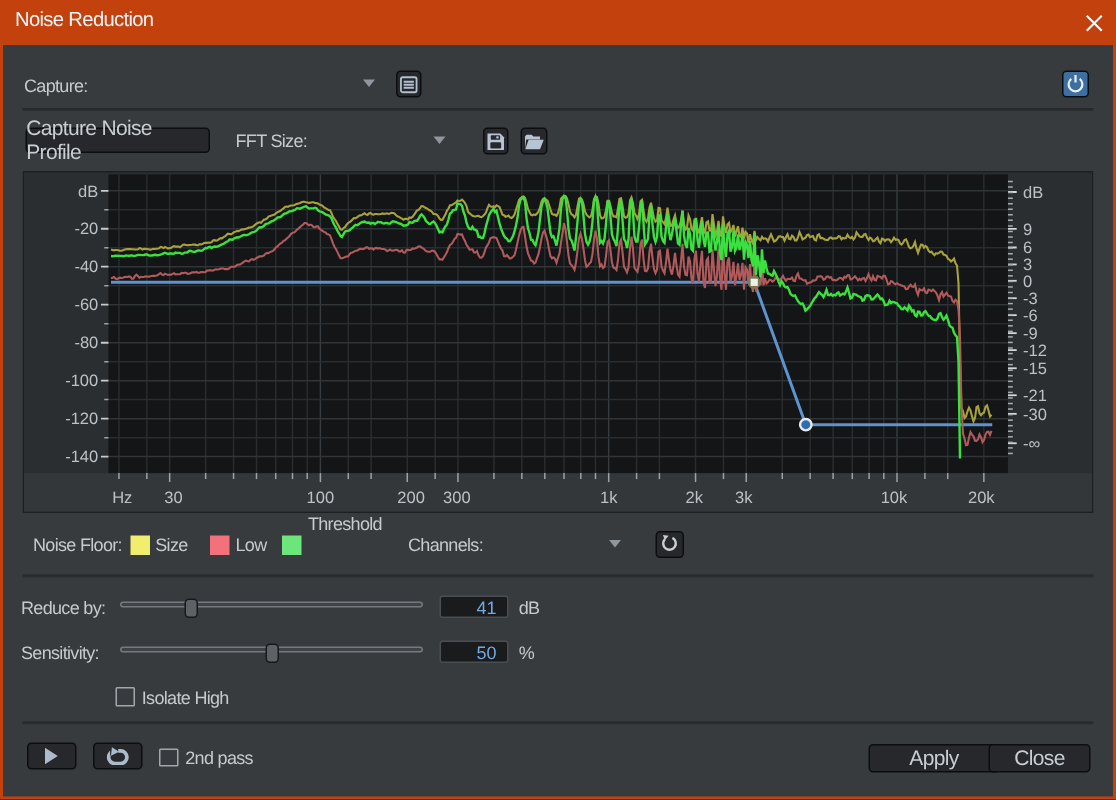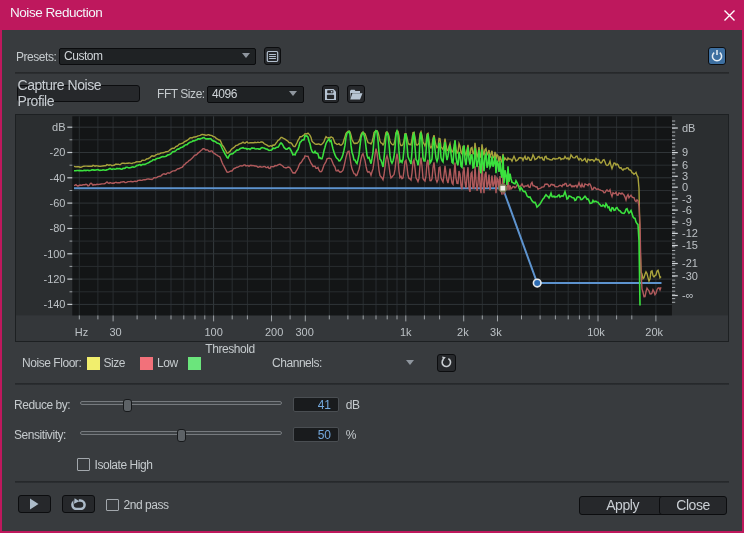--- a/index.html
+++ b/index.html
@@ -1,51 +1,49 @@
 <!DOCTYPE html>
 <html><head><meta charset="utf-8"><title>Noise Reduction</title><style>
 *{margin:0;padding:0;box-sizing:border-box}
 html,body{width:744px;height:533px;background:#222;font-family:"Liberation Sans",sans-serif;}
-#win{position:relative;width:744px;height:533px;background:#be185d;overflow:hidden}
+#win{position:relative;width:744px;height:533px;background:#c2410c;overflow:hidden}
 #body{position:absolute;left:2px;top:30px;width:740px;height:501px;background:#383b3e}
 .lbl{position:absolute;font-size:12px;letter-spacing:-0.45px;color:#c5cacd;white-space:nowrap;line-height:16px}
 .sel{position:absolute;background:#1f2224;border:1px solid #0b0c0e;border-radius:2px;color:#cfd4d8;font-size:12px;letter-spacing:-0.45px;line-height:15px;padding-left:4.5px}
 .btn{position:absolute;background:#26282b;border:1px solid #0c0d0f;border-radius:3px;color:#c9ced3;font-size:14px;letter-spacing:-0.45px;display:flex;align-items:center;justify-content:center}
 .sep{position:absolute;left:15px;width:714px;height:2px;background:linear-gradient(#242628,#2d3033)}
 .tri{position:absolute;width:0;height:0;border-left:4.6px solid transparent;border-right:4.6px solid transparent;border-top:5.6px solid #8f969e}
 .vbox{position:absolute;width:46px;height:15px;background:#191b1d;border:1px solid #4a4e52;border-radius:2px;color:#74a9de;font-size:12px;display:flex;align-items:center;justify-content:flex-end;padding-right:7px}
 .track{position:absolute;height:4px;background:#3f4346;border:1px solid #767a7e;border-radius:2px;left:80px;width:202px}
 .thumb{position:absolute;width:9px;height:13px;background:#5d6266;border:1px solid #17191b;border-radius:3px}
 .cb{position:absolute;width:13px;height:13px;border:1px solid #a2a7ac;border-radius:1px;background:transparent}
 </style></head><body>
 <div id="win">
 <div style="position:absolute;left:10px;top:6.3px;font-size:13.5px;line-height:13.5px;letter-spacing:-0.45px;color:#f2f6fa">Noise Reduction</div>
 <svg style="position:absolute;left:722.5px;top:8.5px" width="13" height="13" viewBox="0 0 13 13">
       <path d="M1.5,1.5 L11.5,11.5 M11.5,1.5 L1.5,11.5" stroke="#fff" stroke-width="1.4"></path>
     </svg>
 <div id="body"></div>
-<div class="lbl" style="left:16px;top:48.5px">Presets:</div>
-<div class="sel" style="left:58.5px;top:48px;width:197px;height:16.5px">Custom</div>
+<div class="lbl" style="left:16px;top:48.5px">Capture:</div>
     <div class="tri" style="left:242.0px;top:53.45px"></div>
 <div class="btn" style="left:263.5px;top:47.2px;width:17.8px;height:17.8px">
       <svg width="13" height="13" viewBox="0 0 13 13">
         <rect x="1.3" y="1.5" width="10.4" height="10" rx="1.2" fill="none" stroke="#b3c0cf" stroke-width="1.2"></rect>
         <path d="M3.1,4.5 H9.9 M3.1,6.5 H9.9 M3.1,8.5 H9.9" stroke="#b3c0cf" stroke-width="1.2"></path>
       </svg>
     </div>
 <div class="btn" style="left:708px;top:47.2px;width:18px;height:18.2px;background:#3d6fa0">
       <svg width="14" height="14" viewBox="0 0 14 14">
         <path d="M4.2,3.6 A4.6,4.6 0 1 0 9.8,3.6" fill="none" stroke="#e8eef4" stroke-width="1.5"></path>
         <line x1="7" y1="1" x2="7" y2="6" stroke="#e8eef4" stroke-width="1.5"></line>
       </svg>
     </div>
 <div class="sep" style="top:72px"></div>
 <div class="btn" style="left:16.5px;top:84.5px;width:123px;height:17.5px">Capture Noise Profile</div>
 <div class="lbl" style="left:157px;top:86px">FFT Size:</div>
-<div class="sel" style="left:206.5px;top:85.5px;width:97px;height:17px">4096</div>
     <div class="tri" style="left:288.59999999999997px;top:91.2px"></div>
 <div class="btn" style="left:321.5px;top:85px;width:17.3px;height:18.3px">
       <svg width="13" height="13" viewBox="0 0 13 13">
         <path d="M1,1 H9.5 L12,3.5 V12 H1 Z" fill="#b7c4d3"></path>
         <rect x="3.2" y="2.2" width="6.2" height="3" rx="0.6" fill="#26282b"></rect>
         <rect x="6.8" y="2.9" width="1.7" height="1.5" rx="0.5" fill="#b7c4d3"></rect>
         <rect x="2.9" y="6.8" width="7.2" height="4.2" rx="0.8" fill="#26282b"></rect>
       </svg>
     </div>
 <div class="btn" style="left:346.5px;top:85px;width:18px;height:18.3px">

